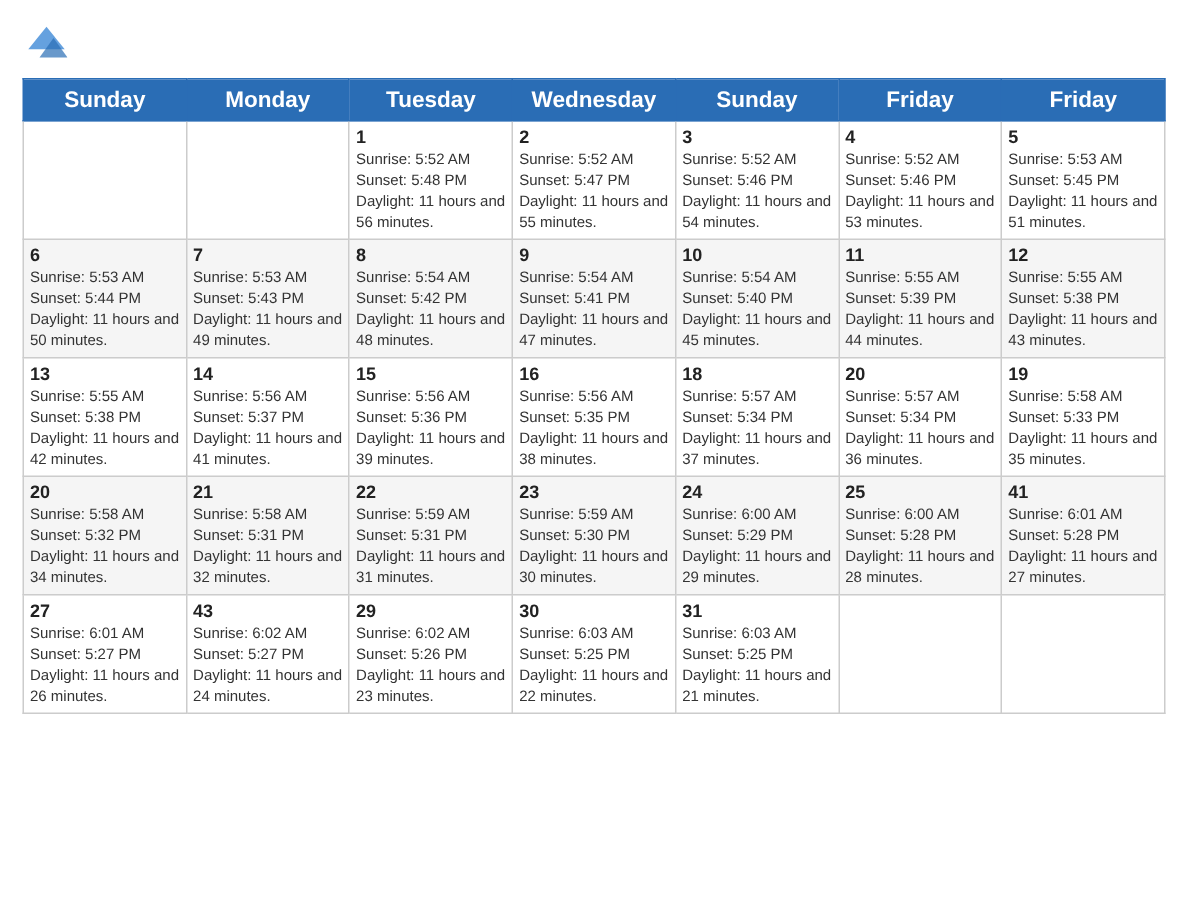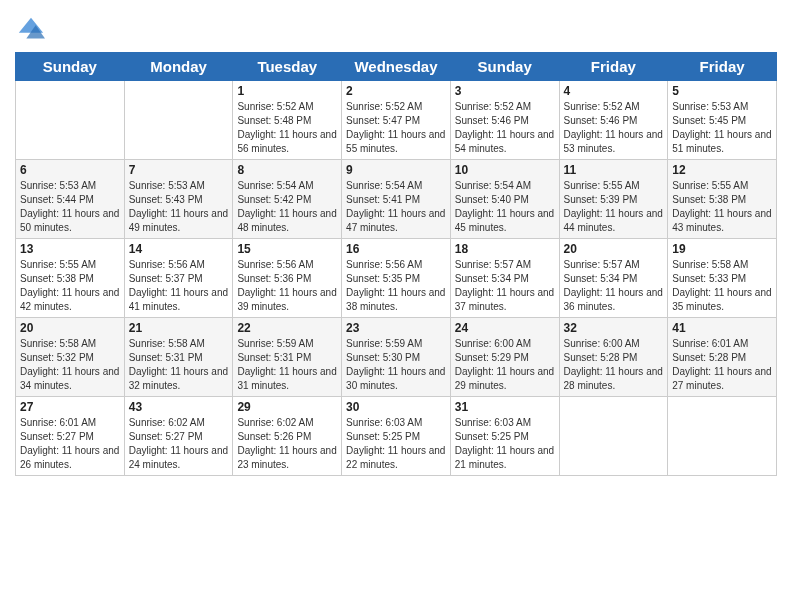--- a/index.html
+++ b/index.html
@@ -236,21 +236,21 @@
           </td>
           <td>
             <div class="day-number">23</div>
             <div class="day-info">Sunrise: 5:59 AM<br>Sunset: 5:30 PM<br>Daylight: 11 hours and 30 minutes.</div>
           </td>
           <td>
             <div class="day-number">24</div>
             <div class="day-info">Sunrise: 6:00 AM<br>Sunset: 5:29 PM<br>Daylight: 11 hours and 29 minutes.</div>
           </td>
           <td>
-            <div class="day-number">32</div>
+            <div class="day-number">25</div>
             <div class="day-info">Sunrise: 6:00 AM<br>Sunset: 5:28 PM<br>Daylight: 11 hours and 28 minutes.</div>
           </td>
           <td>
             <div class="day-number">41</div>
             <div class="day-info">Sunrise: 6:01 AM<br>Sunset: 5:28 PM<br>Daylight: 11 hours and 27 minutes.</div>
           </td>
         </tr>
         <tr>
           <td>
             <div class="day-number">27</div>

